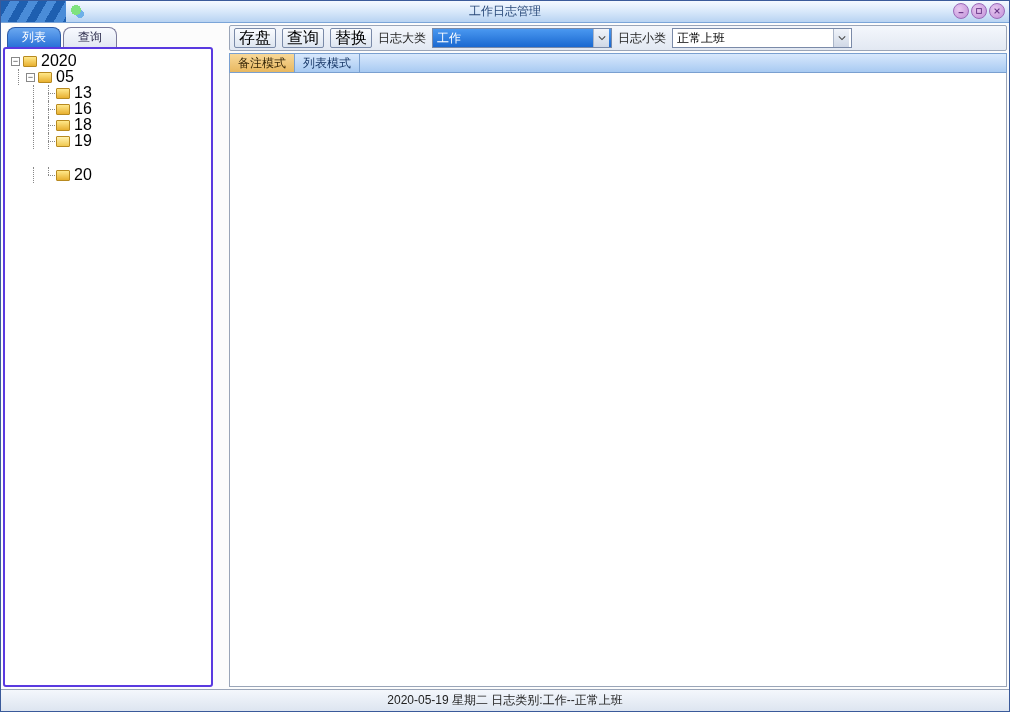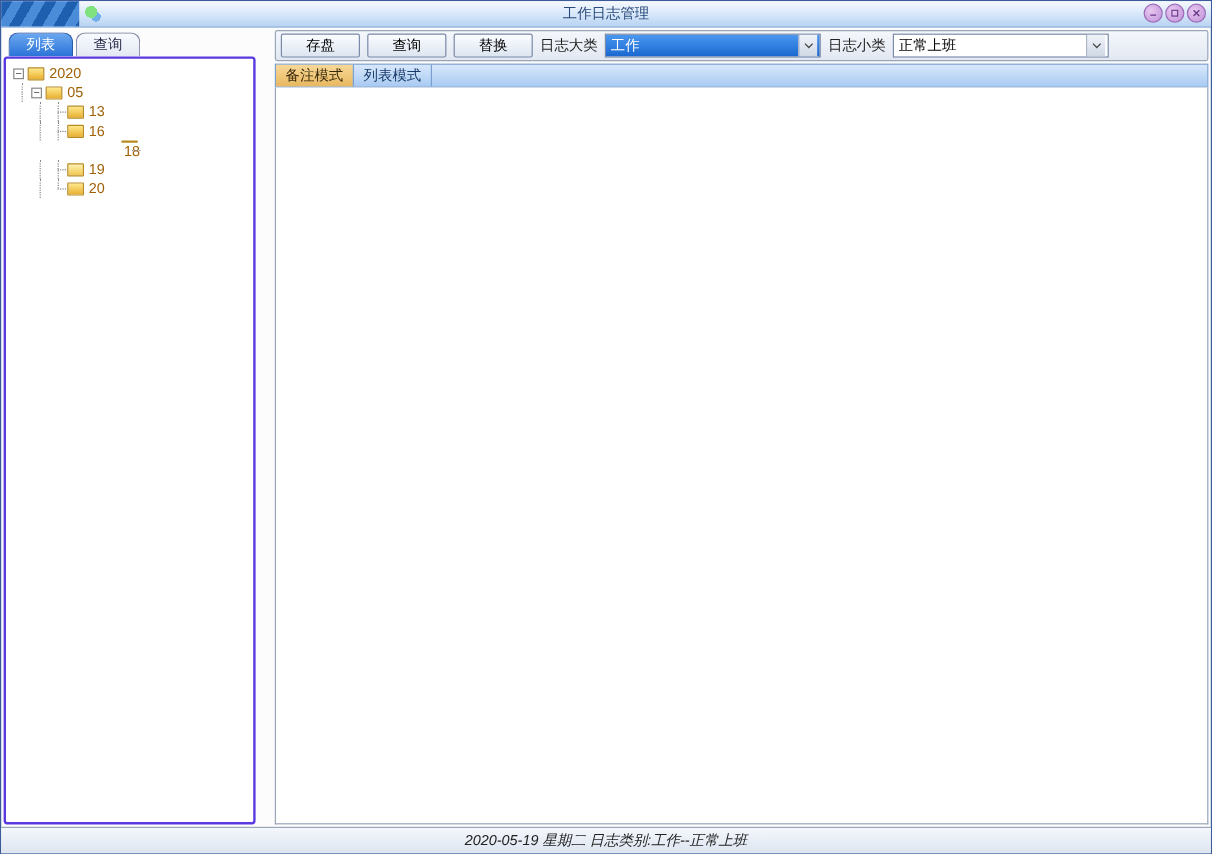--- a/index.html
+++ b/index.html
@@ -187,49 +187,49 @@
   background: linear-gradient(to bottom, #ffe88a, #e8b030);
   border: 1px solid #b88a20;
   border-radius: 1px;
   margin-right: 4px;
   position: relative;
 }
 .folder-icon.open {
   background: linear-gradient(to bottom, #fff2b0, #f0c850);
 }
 .tree-label {
-  font-size: 12px;
-  color: #a16207;
+  font-size: 16px;
+  color: #000000;
 }
 .right-panel {
   flex: 1;
   display: flex;
   flex-direction: column;
   min-width: 0;
 }
 .toolbar {
   height: 26px;
   border: 1px solid #9aa5b8;
   background: linear-gradient(to bottom, #f4f7fc, #e2e8f2);
   display: flex;
   align-items: center;
   padding: 0 4px;
   gap: 6px;
   border-radius: 2px;
 }
 .tb-btn {
   height: 20px;
-  padding: 0 20px;
+  padding: 0 4px;
   border: 1px solid #7a8aa8;
   background: linear-gradient(to bottom, #fafcff, #dde5f0);
   border-radius: 2px;
   cursor: pointer;
-  font-size: 12px;
-  display: flex;
-  align-items: flex-end;
+  font-size: 16px;
+  display: flex;
+  align-items: center;
 }
 .tb-label {
   font-size: 12px;
   color: #222;
 }
 .combo {
   display: flex;
   align-items: center;
   height: 20px;
   border: 1px solid #7a8aa8;
@@ -288,21 +288,20 @@
 }
 .statusbar {
   height: 22px;
   border-top: 1px solid #9aa5b8;
   background: linear-gradient(to bottom, #f4f7fc, #dde5f0);
   display: flex;
   align-items: center;
   justify-content: center;
   font-size: 12px;
   color: #222;
-  font-style: italic;
 }
 </style>
 </head>
 <body>
 
 <div class="window">
 
   <div class="titlebar">
     <div class="titlebar-left">
       <div class="hatch"></div>
@@ -361,35 +360,35 @@
                 <span class="folder-icon"></span>
                 <span class="tree-label">13</span>
               </div>
               <div class="tree-node" style="padding-left: 4px;">
                 <span class="tree-spacer"></span>
                 <span class="tree-line"></span>
                 <span class="tree-branch cont"></span>
                 <span class="folder-icon"></span>
                 <span class="tree-label">16</span>
               </div>
-              <div class="tree-node" style="padding-left: 4px; flex-direction: column;">
+              <div class="tree-node" style="padding-left: 4px;">
                 <span class="tree-spacer"></span>
                 <span class="tree-line"></span>
                 <span class="tree-branch cont"></span>
                 <span class="folder-icon"></span>
                 <span class="tree-label">18</span>
               </div>
               <div class="tree-node" style="padding-left: 4px;">
                 <span class="tree-spacer"></span>
                 <span class="tree-line"></span>
                 <span class="tree-branch cont"></span>
                 <span class="folder-icon open"></span>
                 <span class="tree-label">19</span>
               </div>
-              <div class="tree-node" style="padding-left: 4px;">
+              <div class="tree-node" style="padding-left: 4px; margin-top: 18px;">
                 <span class="tree-spacer"></span>
                 <span class="tree-line"></span>
                 <span class="tree-branch "></span>
                 <span class="folder-icon"></span>
                 <span class="tree-label">20</span>
               </div>
             </div>
         </div>
       </div>
 

